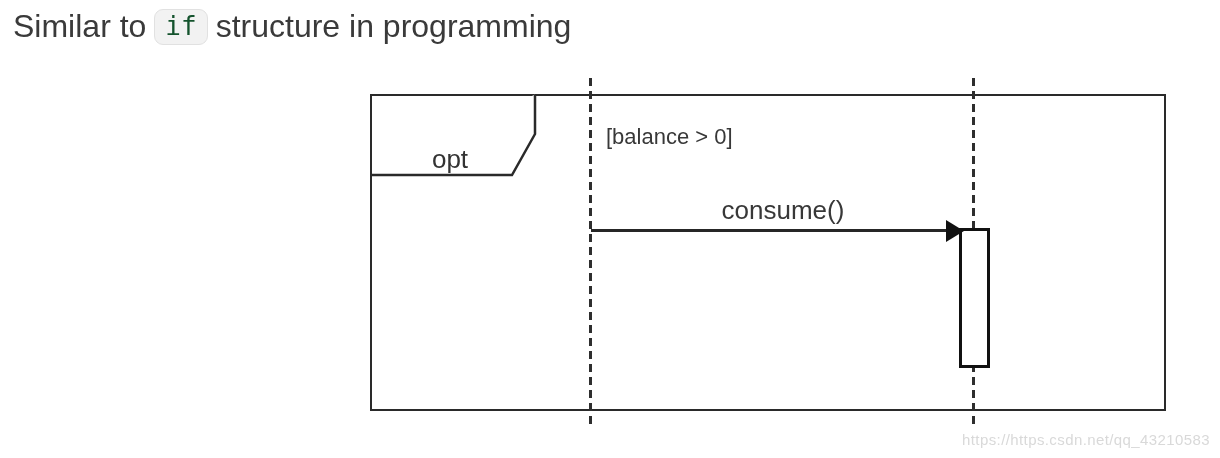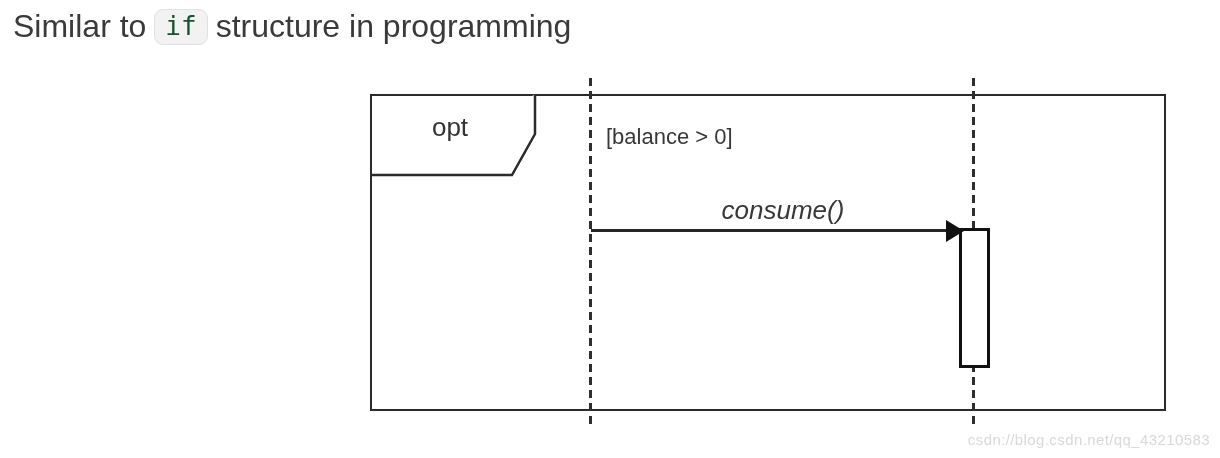--- a/index.html
+++ b/index.html
@@ -37,21 +37,21 @@
   
   .frame {
     left: 370px; top: 94px;
     width: 796px; height: 317px;
     border: 2.5px solid #2a2a2a;
     box-sizing: border-box;
     background: transparent;
   }
   .pentagon-svg { left: 369px; top: 93px; }
   .opt-label {
-    left: 370px; top: 112px;
+    left: 370px; top: 144px;
     width: 160px;
     text-align: center;
     font-size: 26px;
     color: #333333;
   }
   .lifeline {
     width: 3px;
     top: 78px; height: 349px;
     background: repeating-linear-gradient(180deg, #2e2e2e 0px, #2e2e2e 8px, transparent 8px, transparent 13px);
   }
@@ -63,21 +63,20 @@
     color: #383838;
     white-space: nowrap;
   }
   .message-label {
     left: 591px; top: 195px;
     width: 384px;
     text-align: center;
     font-size: 26px;
     color: #383838;
     white-space: nowrap;
-    font-style: italic;
   }
   .message-line {
     left: 591px; top: 229px;
     width: 359px; height: 3px;
     background: #262626;
   }
   .arrowhead {
     left: 946px; top: 220px;
     width: 0; height: 0;
     border-left: 18px solid #111111;
@@ -124,13 +123,13 @@
 
   <div class="abs message-label">consume()</div>
   <div class="abs message-line"></div>
 
   <div class="abs activation-bar"></div>
 
   <div class="abs arrowhead"></div>
 
 </div>
 
-<div class="abs watermark">csdn://blog.csdn.net/qq_43210583</div>
+<div class="abs watermark">https://https.csdn.net/qq_43210583</div>
 
 </body></html>

